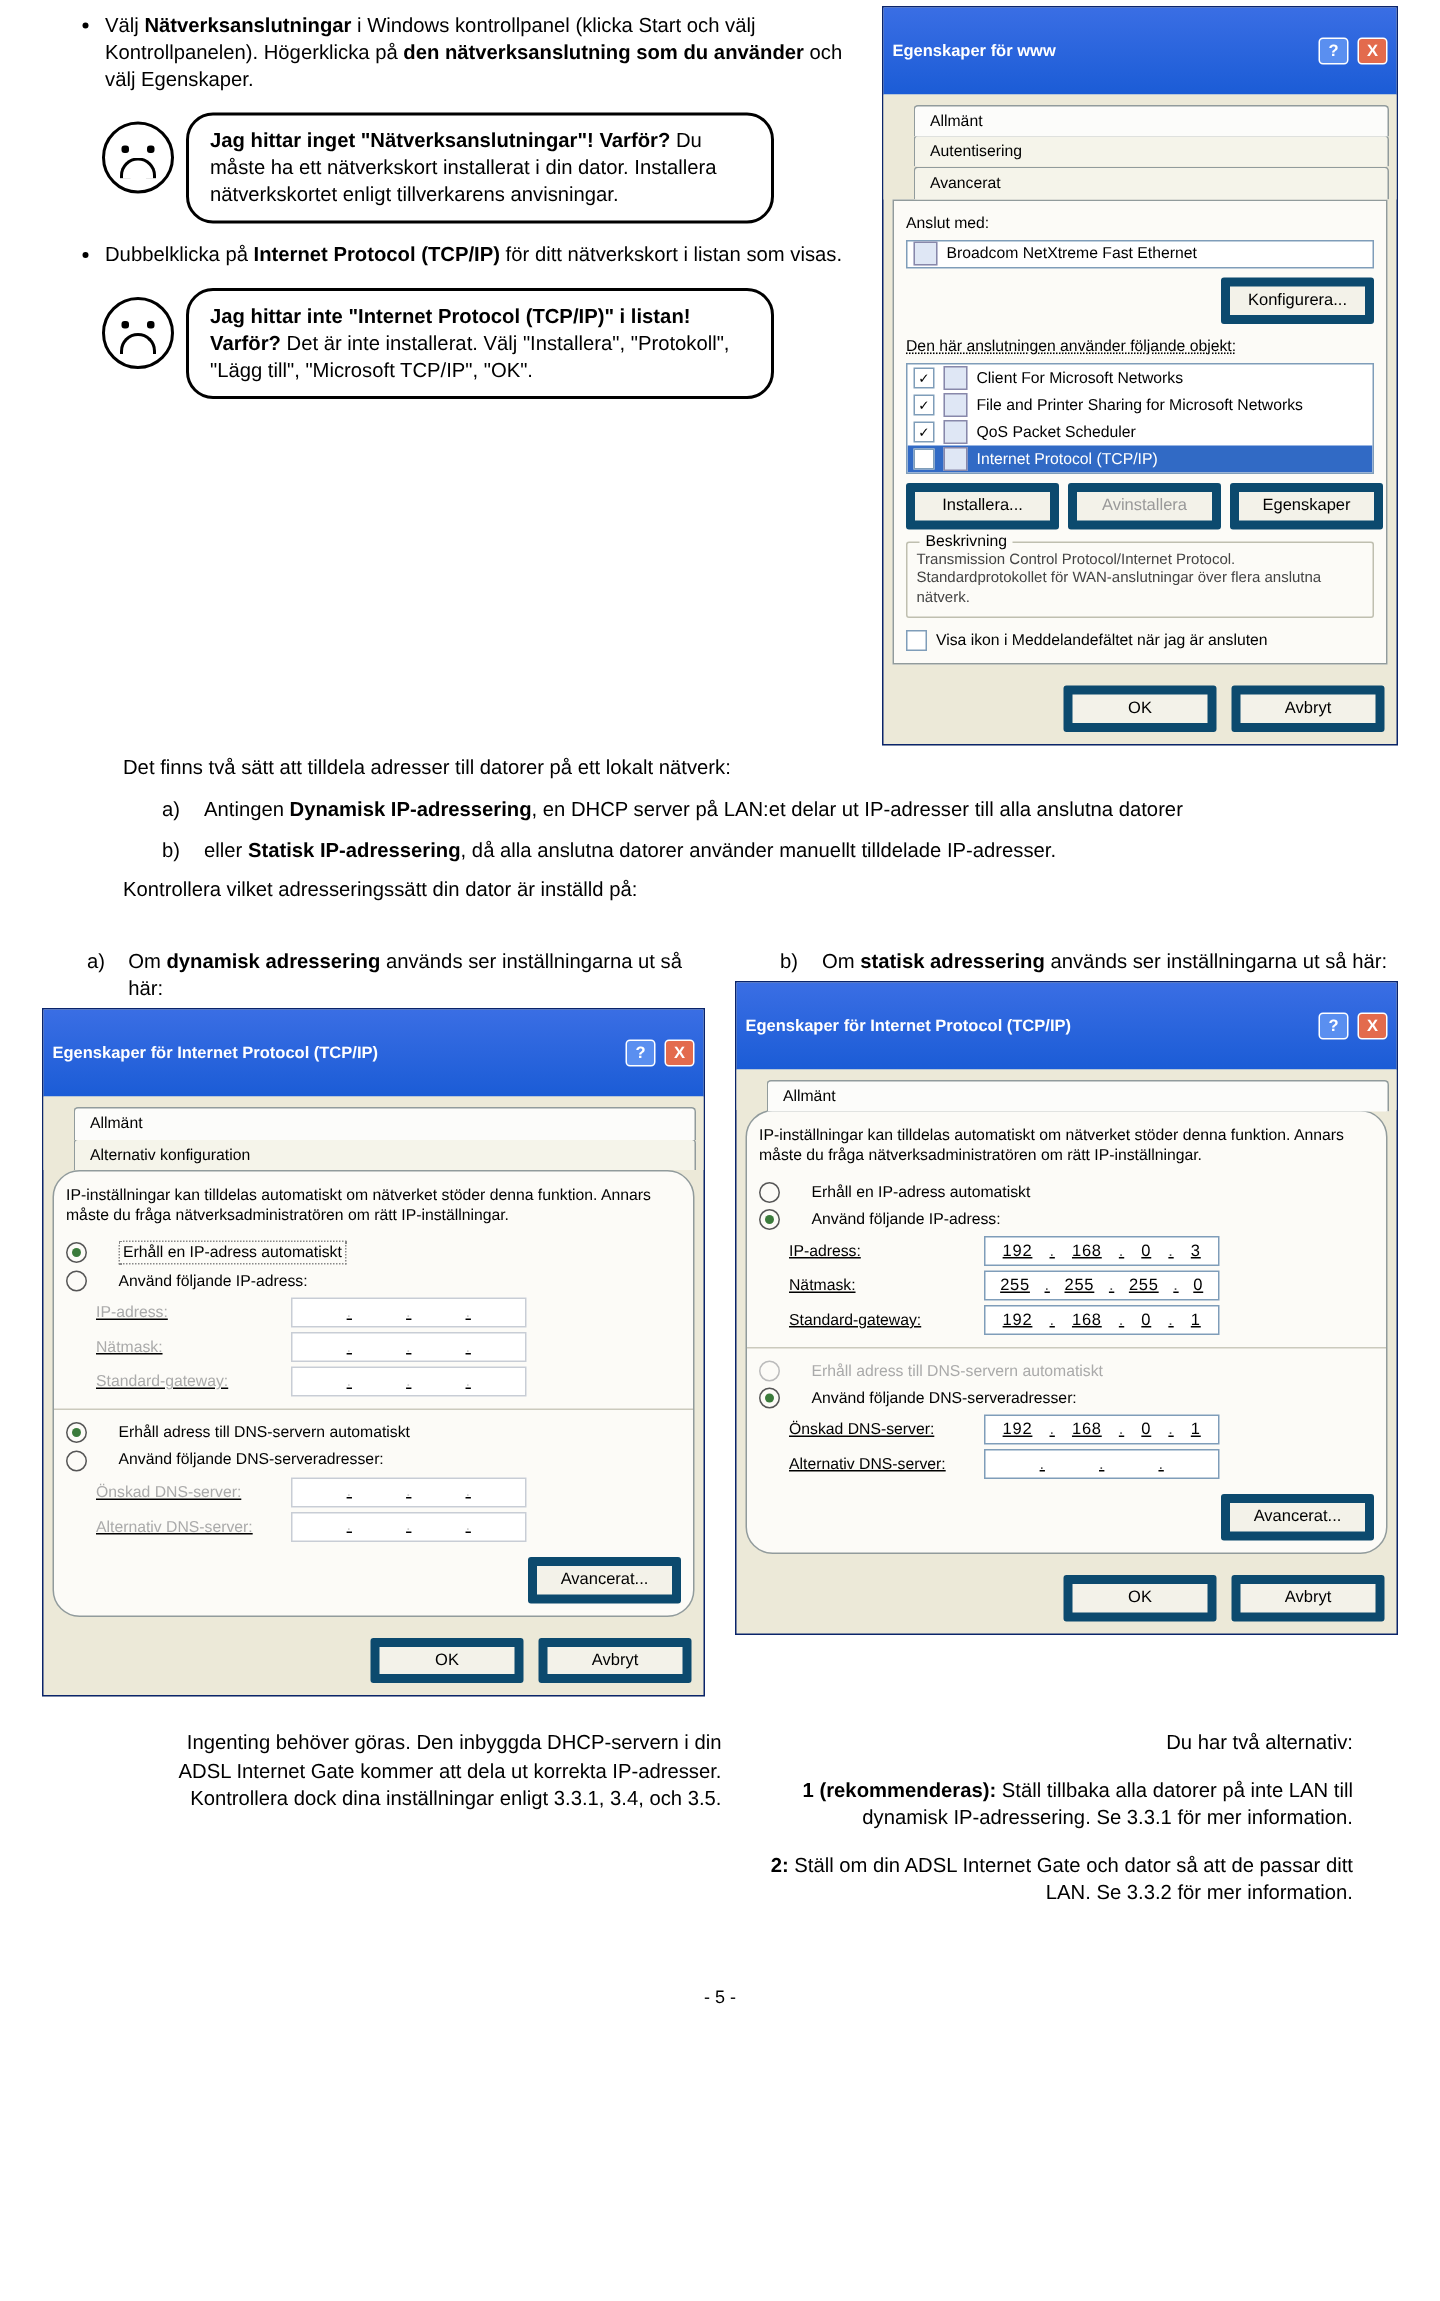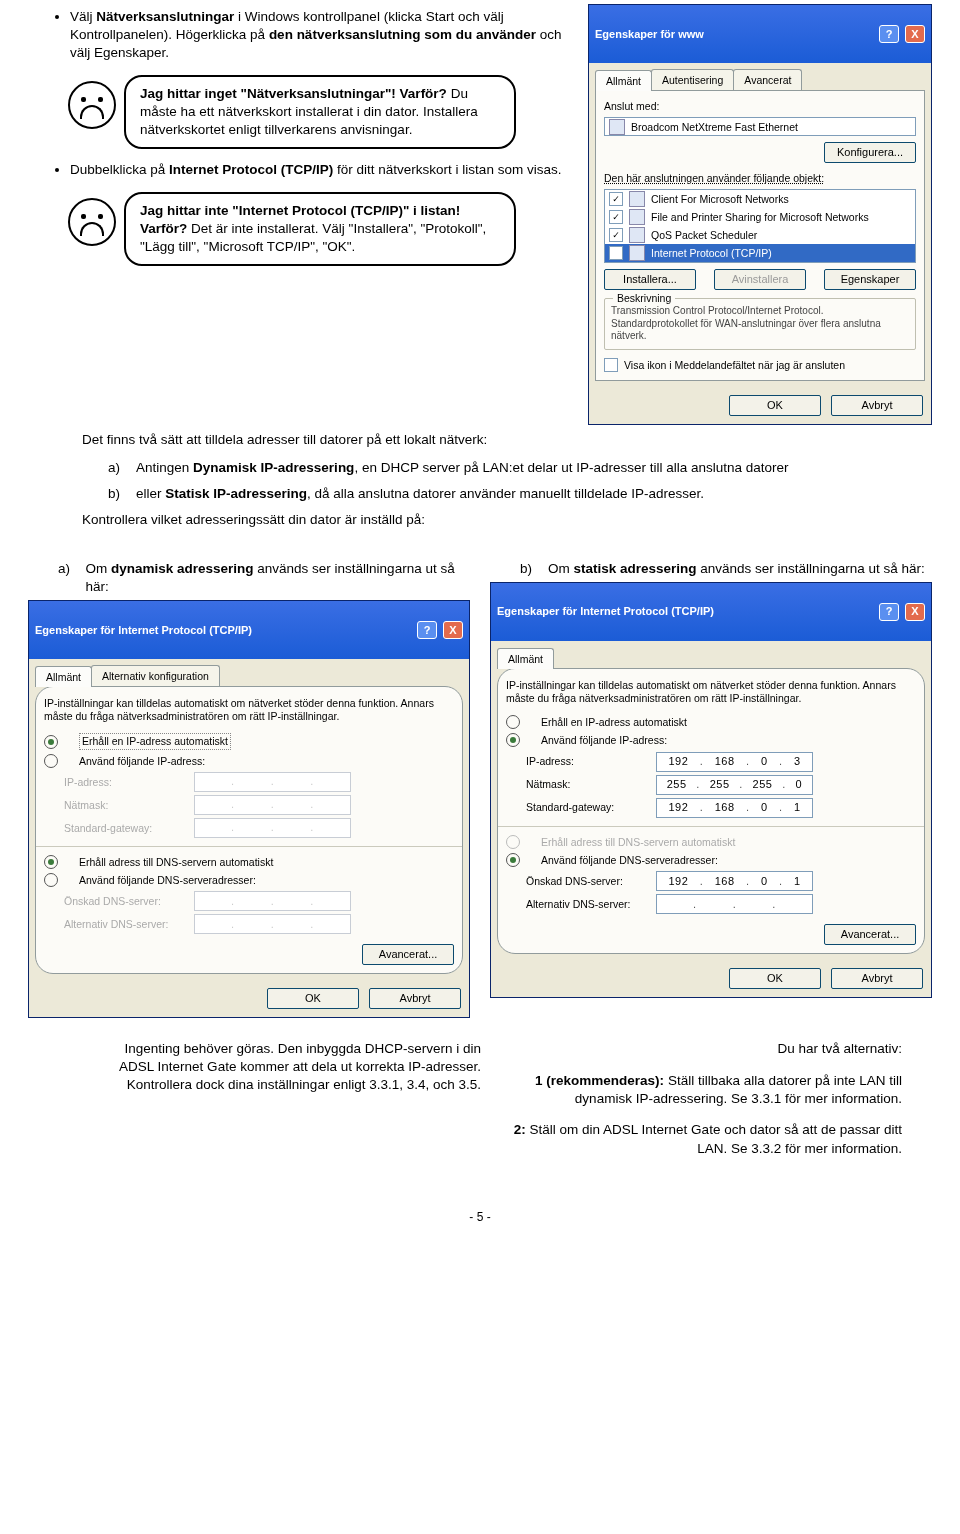--- a/index.html
+++ b/index.html
@@ -54,32 +54,32 @@
     color: #fff; padding: 20px 6px; display:flex; align-items:center; gap:6px;
     font-weight: bold; font-size: 11px;
   }
   .xp-title .spacer { flex:1; }
   .xp-tbtn {
     width:18px; height:16px; border:1px solid #fff; border-radius:3px;
     display:inline-flex; align-items:center; justify-content:center;
     font-weight:bold; font-size:11px; background:#5a8ff0; color:#fff;
   }
   .xp-tbtn.close { background:#e36b4d; }
-  .xp-tabs { display:flex; padding: 6px 6px 0 6px; gap:0; background:#ece9d8;}
+  .xp-tabs { display:flex; padding: 6px 6px 0 20px; gap:0; background:#ece9d8;flex-direction:column;}
   .xp-tab {
     padding: 3px 10px; border:1px solid #919b9c; border-bottom:none;
     background:#f5f4ea; border-radius:3px 3px 0 0; margin-right:-1px;
     font-size:10.5px;
   }
   .xp-tab.active { background:#fcfcfa; position:relative; top:1px; }
   .xp-body { border:1px solid #919b9c; margin:0 6px 6px 6px; padding:8px; background:#fcfbf7;}
   .xp-group { border:1px solid #bfbfb0; padding:6px; margin:8px 0; border-radius:2px; position:relative;}
   .xp-group-title { position:absolute; top:-8px; left:8px; background:#fcfbf7; padding:0 4px; font-size:10.5px;}
   .xp-btn {
-    border:1px solid #0c4a6e; background:#f3f2e9; padding:2px 10px; border-radius:2px;
+    border:6px solid #0c4a6e; background:#f3f2e9; padding:2px 10px; border-radius:2px;
     font-size:11px; min-width:70px; text-align:center; display:inline-block;
   }
   .xp-btn.disabled { color:#999; }
   .xp-listbox {
     border:1px solid #7f9db9; background:#fff; height:72px; overflow:hidden;
     font-size:10.5px;
   }
   .xp-listrow { display:flex; align-items:center; gap:6px; padding:1px 4px; }
   .xp-listrow.sel { background:#316ac5; color:#fff;}
   .xp-check { width:12px; height:12px; border:1px solid #7f9db9; background:#fff; display:inline-flex; align-items:center; justify-content:center; font-size:9px; flex:none;}
@@ -101,21 +101,21 @@
   .col-intro { display:flex; gap:10px; margin-bottom:4px;}
   .col-intro .lab { width:18px; padding-left:30px;}
 
   
   .tcp-body { font-size:10.5px;border-radius:18px; }
   .tcp-body .intro { margin:2px 0 10px 0; line-height:1.25;}
   .radio-row { display:flex; gap:21px; align-items:center; margin:4px 0;}
   .radio { width:12px; height:12px; border:1px solid #555; border-radius:50%; display:inline-flex; align-items:center; justify-content:center; flex:none;}
   .radio.sel::after { content:""; width:6px; height:6px; background:#3b7b3b; border-radius:50%;}
   .radio.dis { border-color:#bbb;}
-  .field-row { display:flex; align-items:center; margin:3px 0 3px 20px;}
+  .field-row { display:flex; align-items:center; margin:3px 0 3px 20px;text-decoration:underline;}
   .field-row .flab { width:130px;}
   .field-row .flab.dis { color:#aaa;}
   .ipbox {
     border:1px solid #7f9db9; background:#fff; width:155px; height:18px; display:flex;
     align-items:center; justify-content:space-evenly; font-size:11px; letter-spacing:0.5px;
   }
   .ipbox.dis { color:#bbb; border-color:#c8cdd5;}
   .ipbox .dot { color:#555; }
   .ipbox.dis .dot { color:#ccc;}
   .tcp-advrow { text-align:right; margin-top:10px;}

